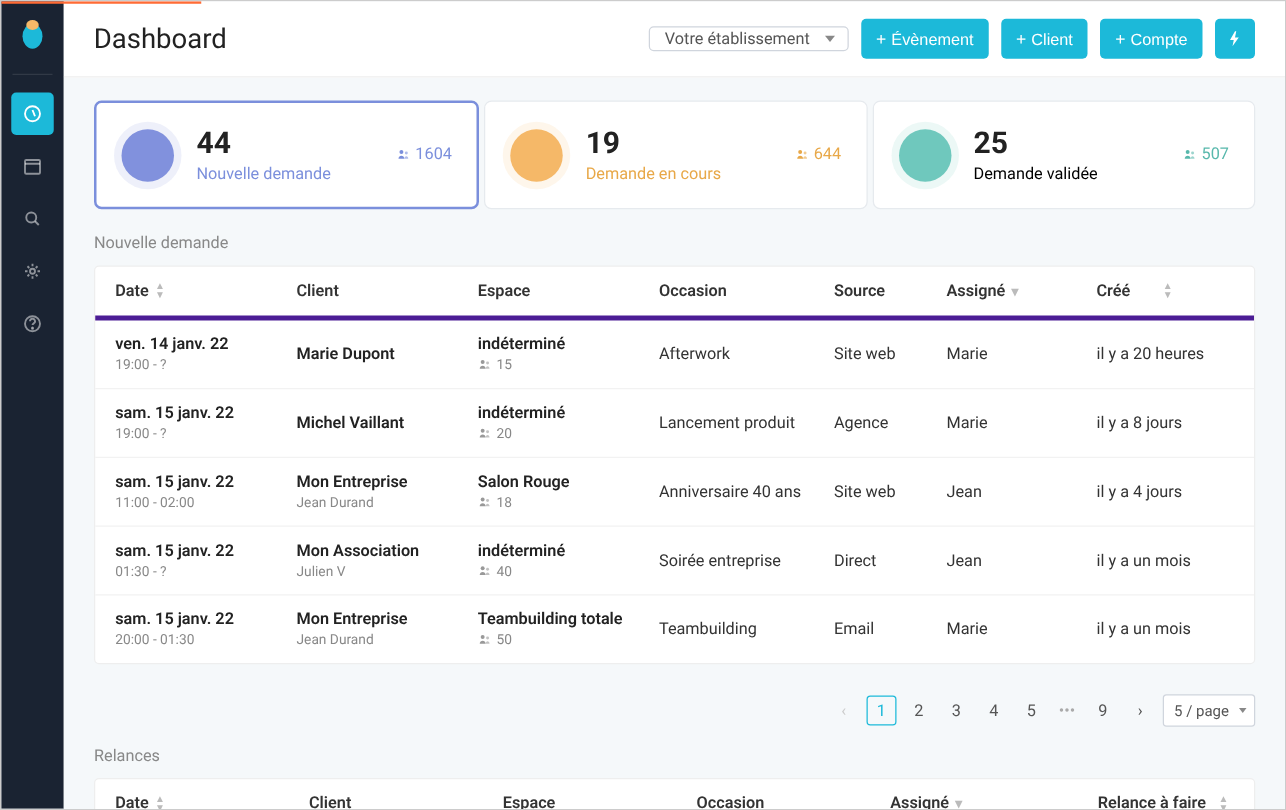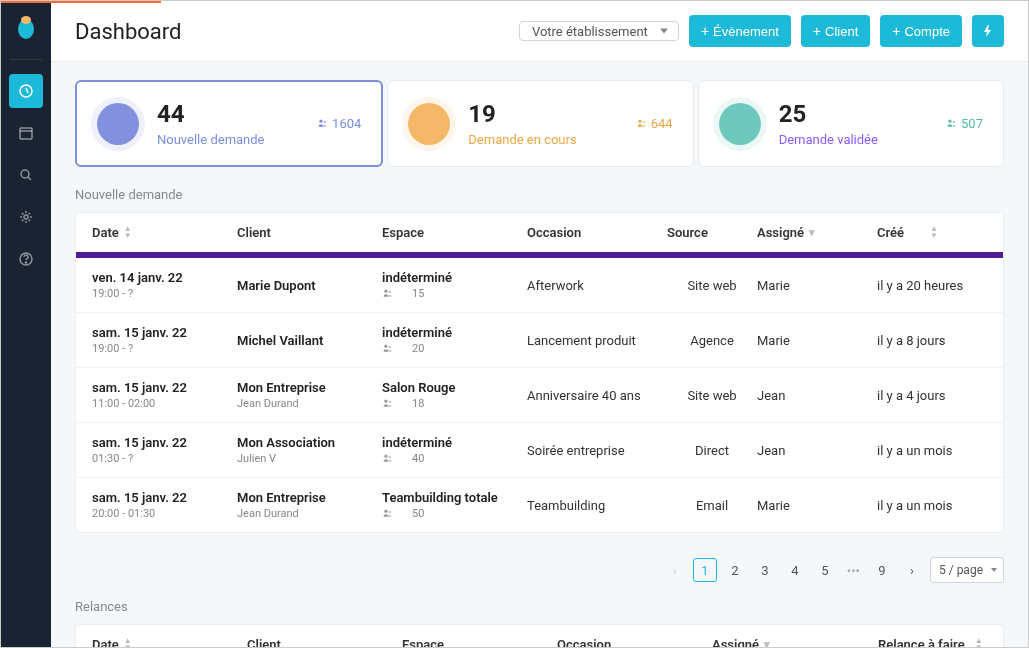--- a/index.html
+++ b/index.html
@@ -31,48 +31,48 @@
     .stat-circle { width: 42px; height: 42px; border-radius: 50%; flex-shrink: 0; }
     .stat-body { flex: 1; }
     .stat-num { font-size: 24px; font-weight: 700; color: #222; }
     .stat-label { font-size: 13px; color: #7b8fdc; margin-top: 4px; }
     .stat-count { font-size: 13px; display: flex; align-items: center; gap: 4px; }
     .person-icon { width: 11px; height: 11px; display: inline-block; }
     
     .section-title { font-size: 13px; color: #888; margin-bottom: 10px; }
     
     .table { background: #fff; border-radius: 4px; border: 1px solid #eee; margin-bottom: 16px; }
-    .thead { display: flex; padding: 12px 16px; border-bottom: 6px solid #4c1d95; font-weight: 600; color: #333; font-size: 13px; align-items: center; }
+    .thead { display: flex; padding: 12px 16px; border-bottom: 4px solid #4c1d95; font-weight: 600; color: #333; font-size: 13px; align-items: center; }
     .th { display: flex; align-items: center; gap: 5px; }
     .sort-icons { display: inline-flex; flex-direction: column; gap: 1px; color: #bbb; font-size: 8px; line-height: 6px; }
     .filter-icon { color: #bbb; font-size: 11px; }
     .trow { display: flex; padding: 12px 16px; border-bottom: 1px solid #f2f2f2; align-items: center; }
     .trow:last-child { border-bottom: none; }
     
     .col-date { width: 145px; flex-shrink: 0; }
     .col-client { width: 145px; flex-shrink: 0; }
     .col-espace { width: 145px; flex-shrink: 0; }
     .col-occasion { width: 140px; flex-shrink: 0; }
-    .col-source { width: 90px; flex-shrink: 0; text-align: center; }
+    .col-source { width: 90px; flex-shrink: 0; }
     .col-assigne { width: 120px; flex-shrink: 0; }
     .col-cree { flex: 1; text-align: left; }
     .col-cree .th-inner { display: flex; align-items: center; gap: 26px; justify-content: flex-start; }
     
     .r-col-date { width: 155px; flex-shrink: 0; }
     .r-col-client { width: 155px; flex-shrink: 0; }
     .r-col-espace { width: 155px; flex-shrink: 0; }
     .r-col-occasion { width: 155px; flex-shrink: 0; }
     .r-col-assigne { width: 130px; flex-shrink: 0; }
     .r-col-relance { flex: 1; }
     .r-col-relance .th-inner { display: flex; align-items: center; gap: 10px; padding-left: 36px; }
     
     .cell-primary { font-weight: 600; color: #222; font-size: 13px; }
     .cell-secondary { color: #888; font-size: 11px; margin-top: 2px; }
     .cell-text { color: #333; font-size: 13px; }
-    .espace-count { color: #888; font-size: 11px; margin-top: 2px; display: flex; align-items: center; gap: 19px; }
+    .espace-count { color: #888; font-size: 11px; margin-top: 2px; display: flex; align-items: center; gap: 4px; }
     
     .pagination { display: flex; align-items: center; justify-content: flex-end; gap: 6px; padding: 8px 0 16px; }
     .page-btn { min-width: 24px; height: 24px; border: 1px solid transparent; background: transparent; color: #555; display: flex; align-items: center; justify-content: center; border-radius: 3px; cursor: pointer; font-size: 13px; padding: 0 4px; }
     .page-btn.active { border-color: #1cb9d9; color: #1cb9d9; }
     .page-btn.disabled { color: #ccc; }
     .page-dots { color: #aaa; padding: 0 4px; }
     .page-size { height: 26px; border: 1px solid #d0d5dd; border-radius: 3px; padding: 0 20px 0 8px; font-size: 12px; color: #555; background: #fff; position: relative; display: flex; align-items: center; }
     .page-size::after { content: ''; position: absolute; right: 6px; top: 50%; transform: translateY(-50%); border-left: 3px solid transparent; border-right: 3px solid transparent; border-top: 4px solid #888; }
   </style>
 </head>
@@ -177,21 +177,21 @@
                 <circle cx="10" cy="5" r="1.5" opacity="0.6"></circle>
                 <path d="M8 11c0-1.5 1-2.5 2-2.5s2 1 2 2.5z" opacity="0.6"></path>
               </svg>
               <span>644</span>
             </div>
   </div>
           <div class="stat-card">
     <div class="stat-circle" style="background:#6fc8bd;box-shadow:0 0 0 6px #6fc8bd22"></div>
     <div class="stat-body">
       <div class="stat-num">25</div>
-      <div class="stat-label" style="color:#8b5cf6">Demande validée</div>
+      <div class="stat-label" style="color:#000000">Demande validée</div>
     </div>
     <div class="stat-count" style="color:#58b8ac">
               <svg class="person-icon" viewBox="0 0 14 14" fill="#58b8ac">
                 <circle cx="5" cy="4" r="2"></circle>
                 <path d="M2 11c0-2 1.5-3 3-3s3 1 3 3z"></path>
                 <circle cx="10" cy="5" r="1.5" opacity="0.6"></circle>
                 <path d="M8 11c0-1.5 1-2.5 2-2.5s2 1 2 2.5z" opacity="0.6"></path>
               </svg>
               <span>507</span>
             </div>

